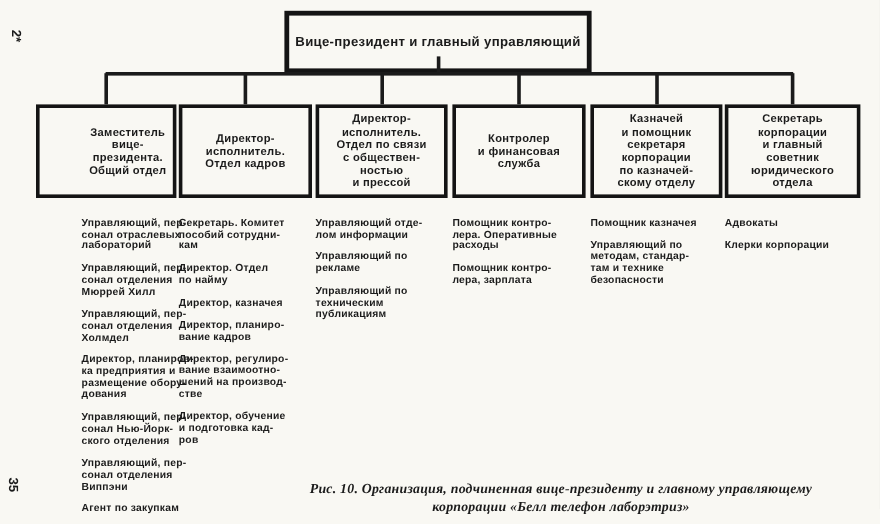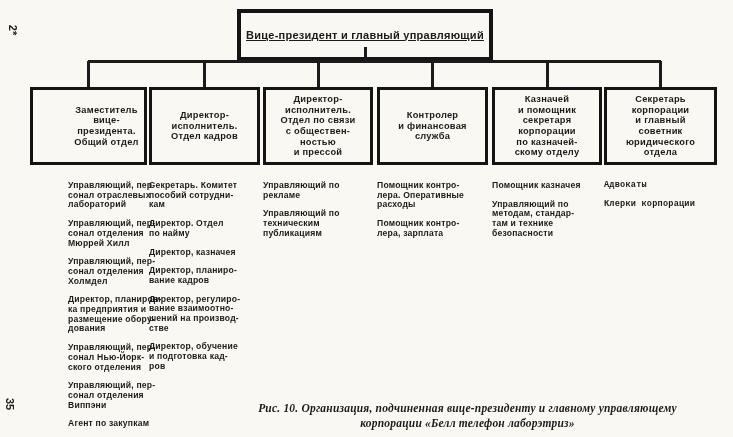--- a/index.html
+++ b/index.html
@@ -18,21 +18,21 @@
   
   .box {
     position:absolute; border:3px solid #141414; background:#f9f8f3;
     display:flex; align-items:center; justify-content:center;
     text-align:center; font-weight:bold; font-size:9.3px; line-height:10.6px;
     letter-spacing:.25px; padding:2px;
     box-sizing:border-box;
   }
   #root-box {
     left:237px; top:9px; width:256px; height:52px; border-width:4px;
-    font-size:11px; line-height:13px;text-decoration:underline;
+    font-size:11px; line-height:13px;
   }
   .row2 { top:87px; height:78px; }
 
   
   .c1 { left:30px;  width:117px;padding-left:38px; }
   .c2 { left:149px; width:111px; }
   .c3 { left:263px; width:110px; }
   .c4 { left:377px; width:111px; }
   .c5 { left:492px; width:110px; }
   .c6 { left:604px; width:113px; }
@@ -142,20 +142,22 @@
     <div class="li pre">Директор, регулиро-
 вание взаимоотно-
 шений на производ-
 стве</div>
     <div class="li pre">Директор, обучение
 и подготовка кад-
 ров</div>
   </div>
 
   <div class="list c3" style="position:absolute;">
+    <div class="li pre">Управляющий отде-
+лом информации</div>
     <div class="li pre">Управляющий по
 рекламе</div>
     <div class="li pre">Управляющий по
 техническим
 публикациям</div>
   </div>
 
   <div class="list c4" style="position:absolute;">
     <div class="li pre">Помощник контро-
 лера.  Оперативные
@@ -165,21 +167,21 @@
   </div>
 
   <div class="list c5" style="position:absolute;">
     <div class="li pre">Помощник казначея</div>
     <div class="li pre">Управляющий по
 методам,   стандар-
 там и технике
 безопасности</div>
   </div>
 
-  <div class="list c6" style="position:absolute;font-family:Liberation Mono, monospace;">
+  <div class="list c6" style="position:absolute;">
     <div class="li pre">Адвокаты</div>
     <div class="li pre">Клерки  корпорации</div>
   </div>
 
   <div id="caption">Рис. 10. Организация, подчиненная вице-президенту и главному управляющему
 корпорации «Белл телефон лаборэтриз»</div>
 
 </div>
 
 </body></html>

